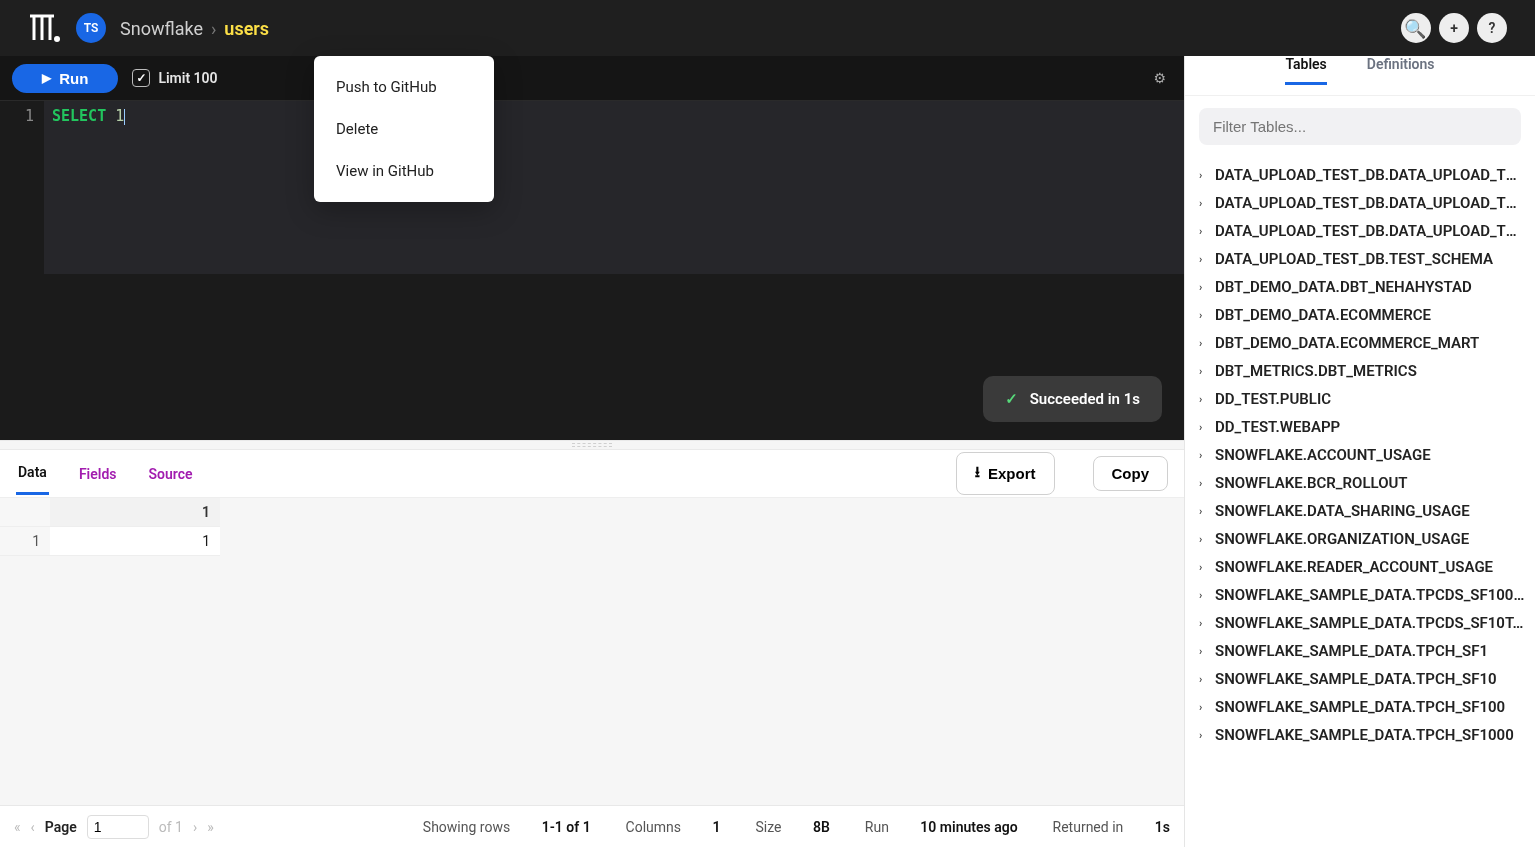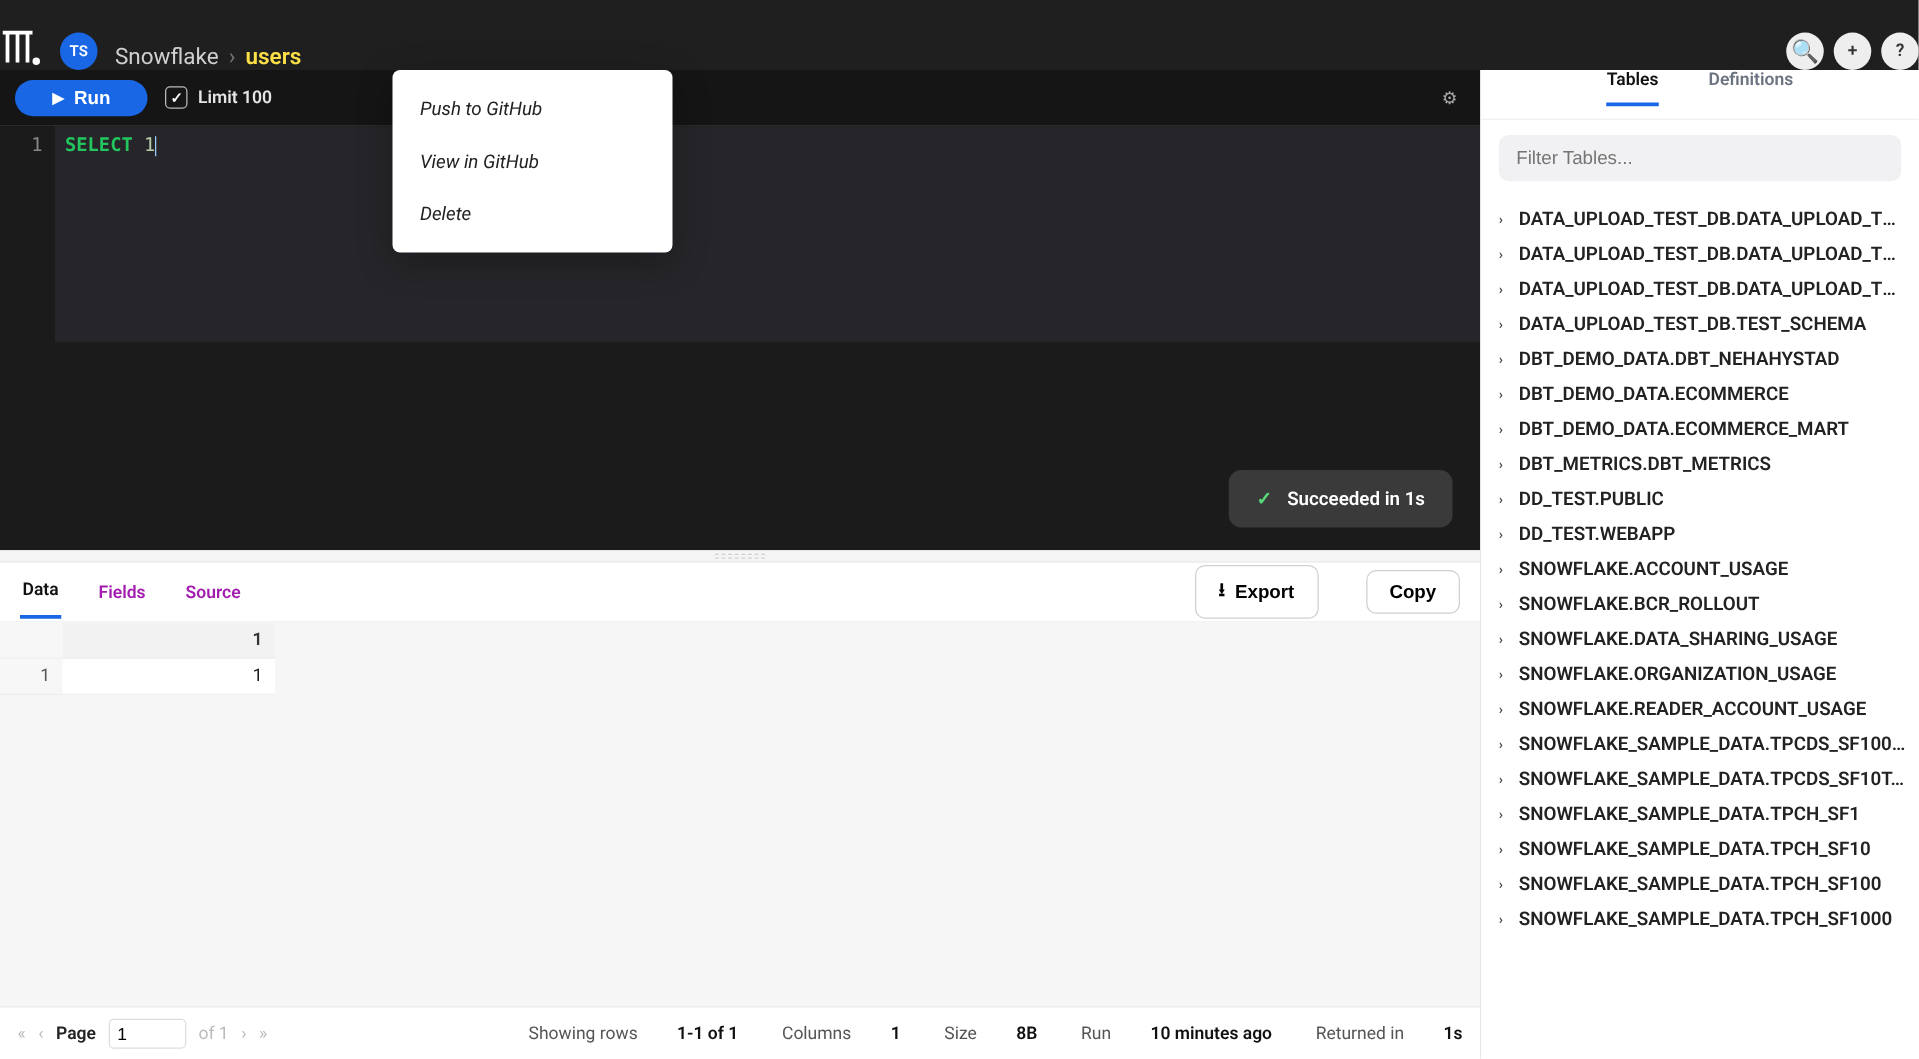--- a/index.html
+++ b/index.html
@@ -1,19 +1,19 @@
 <!DOCTYPE html>
 <html><head>
 <meta charset="utf-8">
 <style>
 * { box-sizing: border-box; margin: 0; padding: 0; }
 body { font-family: -apple-system, BlinkMacSystemFont, "Segoe UI", Roboto, sans-serif; font-size: 14px; color: #1a1a1a; background: #fff; width: 1535px; height: 847px; overflow: hidden; position: relative; }
 
 
-.header { background: #1f1f1f; color: #e5e5e5; height: 56px; display: flex; align-items: flex-end; padding: 0 0; position: relative; }
+.header { background: #1f1f1f; color: #e5e5e5; height: 56px; display: flex; align-items: center; padding: 0 28px; position: relative; }
 .logo { width: 36px; height: 36px; display:flex; align-items:center; justify-content:center; margin-right: 12px; }
 .logo svg { width: 32px; height: 32px; }
 .avatar { width: 30px; height: 30px; border-radius: 50%; background: #1967e5; color:#fff; display:flex; align-items:center; justify-content:center; font-size:12px; font-weight:600; margin-right: 14px; }
 .crumb { display:flex; align-items:center; gap:8px; font-size:18px; }
 .crumb .ws { color:#d0d0d0; }
 .crumb .sep { color:#777; }
 .crumb .name { font-weight:600; color:#fde047; }
 .subnav { position:absolute; left:130px; top:32px; display:flex; align-items:center; gap:18px; font-size:14px; color:#c9c9c9; }
 .subnav .item { cursor:pointer; }
 .subnav .more { display:flex; align-items:center; gap:4px; }
@@ -34,21 +34,21 @@
 
 .editor-wrap { display:flex; height:calc(448px - 56px - 46px); background:#1b1b1b; position:relative; }
 .gutter { width:44px; background:#1b1b1b; color:#888; text-align:right; padding:6px 10px 0 0; font-family: ui-monospace, Menlo, Consolas, monospace; font-size:15px; }
 .code { flex:1; padding:6px 8px 0 8px; font-family: ui-monospace, Menlo, Consolas, monospace; font-size:15px; background:#26262a; color:#e5e5e5; height:24px; }
 .code .kw { color:#22c55e; font-weight:600; }
 .code .num { color:#b5cea8; }
 .below-code { background:#1b1b1b; flex:1; }
 .editor-col { display:flex; flex-direction:column; flex:1; }
 
 
-.dropdown { position:absolute; left:314px; top:56px; width:224px; background:#fff; border-radius:6px; box-shadow:0 8px 28px rgba(0,0,0,.28); padding:10px 0; z-index:50;font-style:italic; }
+.dropdown { position:absolute; left:314px; top:56px; width:180px; background:#fff; border-radius:6px; box-shadow:0 8px 28px rgba(0,0,0,.28); padding:10px 0; z-index:50; }
 .dropdown .mi { padding:12px 22px; cursor:pointer; font-size:15px; color:#222; }
 
 
 .toast { position:absolute; right:22px; bottom:18px; background:#3a3a3a; color:#fff; border-radius:10px; padding:14px 22px; display:flex; align-items:center; gap:12px; font-size:15px; font-weight:600; }
 .toast .chk2 { color:#57d97a; }
 
 
 .main { display:flex; height: calc(100% - 56px); }
 .left { flex:1; display:flex; flex-direction:column; min-width:0; border-right:1px solid #e5e5e5; }
 .right { width:350px; display:flex; flex-direction:column; background:#fff; }
@@ -122,22 +122,22 @@
         <span>+</span>
       </div>
     <div class="circle-btn">
         <span>?</span>
       </div>
   </div>
 </div>
 
 <div class="dropdown">
   <div class="mi">Push to GitHub</div>
+  <div class="mi">Delete</div>
   <div class="mi">View in GitHub</div>
-  <div class="mi">Delete</div>
 </div>
 
 <div class="main">
   <div class="left">
     <div class="top-left">
       <div class="toolbar">
         <button class="run-btn">
             <span class="play">▶</span>
             <span>Run</span>
           </button>

